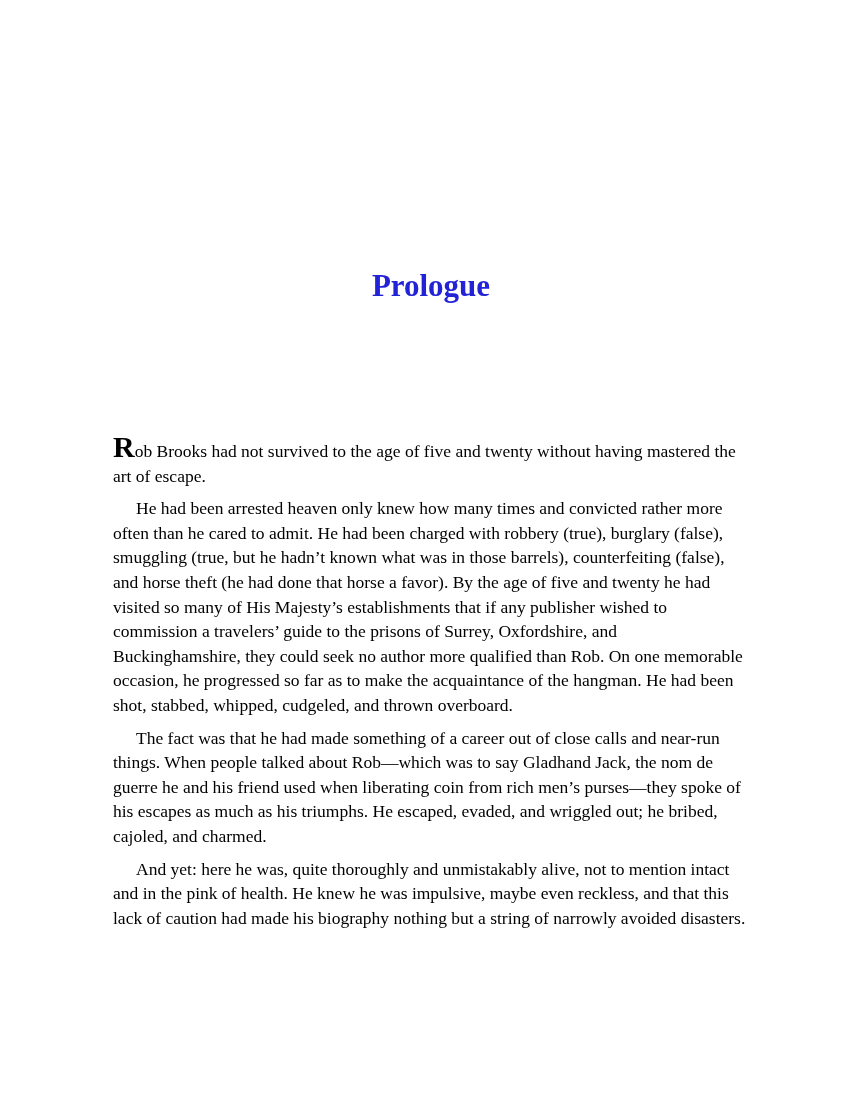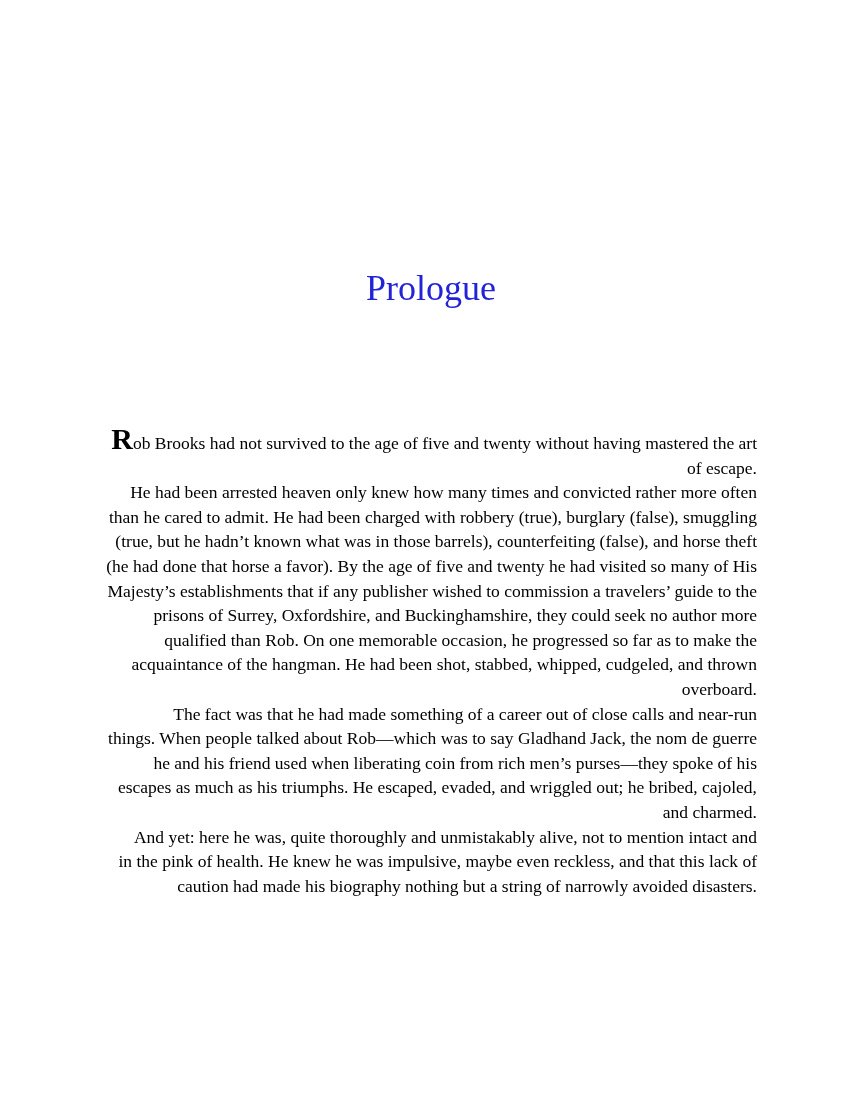--- a/index.html
+++ b/index.html
@@ -16,39 +16,38 @@
     font-family: "Liberation Serif", serif;
   }
   .chapter-title {
     position: absolute;
     top: 270px;
     left: 0;
     width: 100%;
     margin: 0;
     text-align: center;
     font-family: "Liberation Serif", serif;
-    font-size: 36px;
-    font-weight: normal;
+    font-size: 31px;
+    font-weight: bold;
     line-height: 1;
   }
   .body-text {
     position: absolute;
     top: 427px;
     left: 105px;
     width: 652px;
     color: #000000;
     font-size: 17.5px;
     line-height: 24.6px;
     text-align: left;
   }
   .body-text p {
-    margin: 0;
+    margin: 8px;
     padding: 0;
     text-indent: 23px;
-    text-align: right;
   }
   .body-text p.opening {
     text-indent: 0;
   }
   .body-text p.opening::first-letter {
     font-size: 30px;
     font-weight: bold;
   }
 </style>
 </head>

